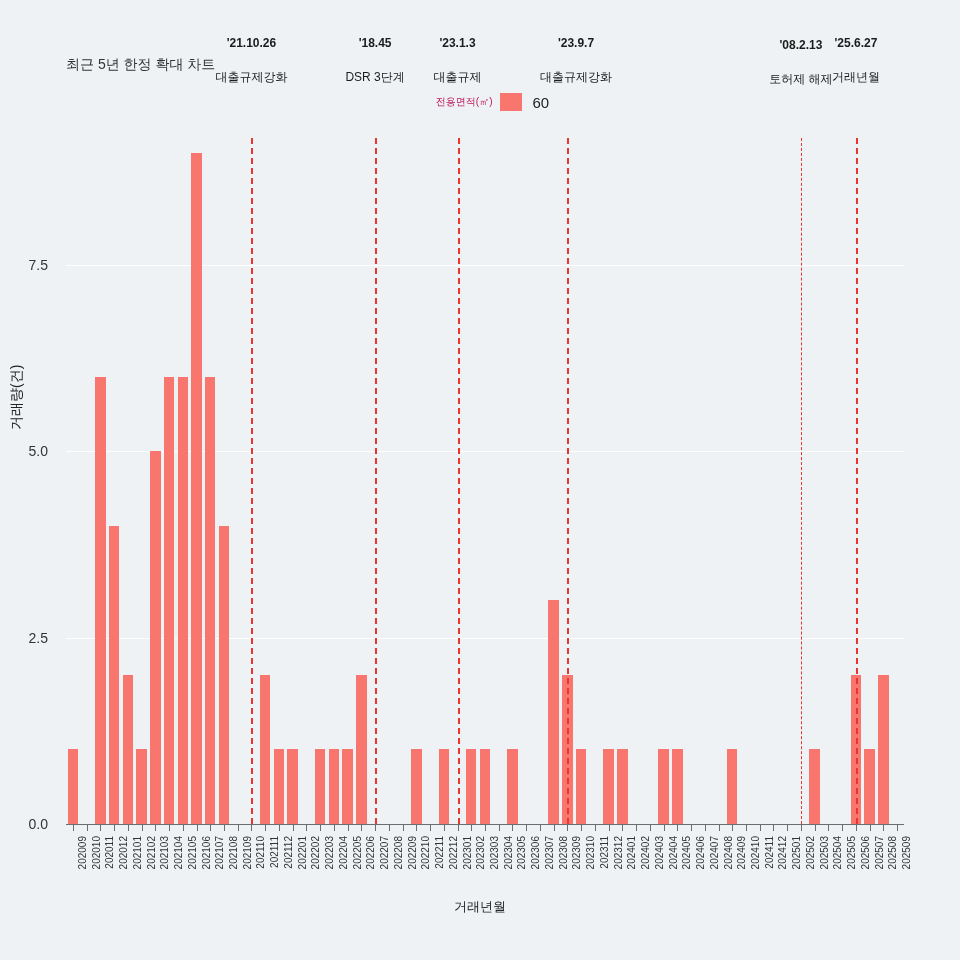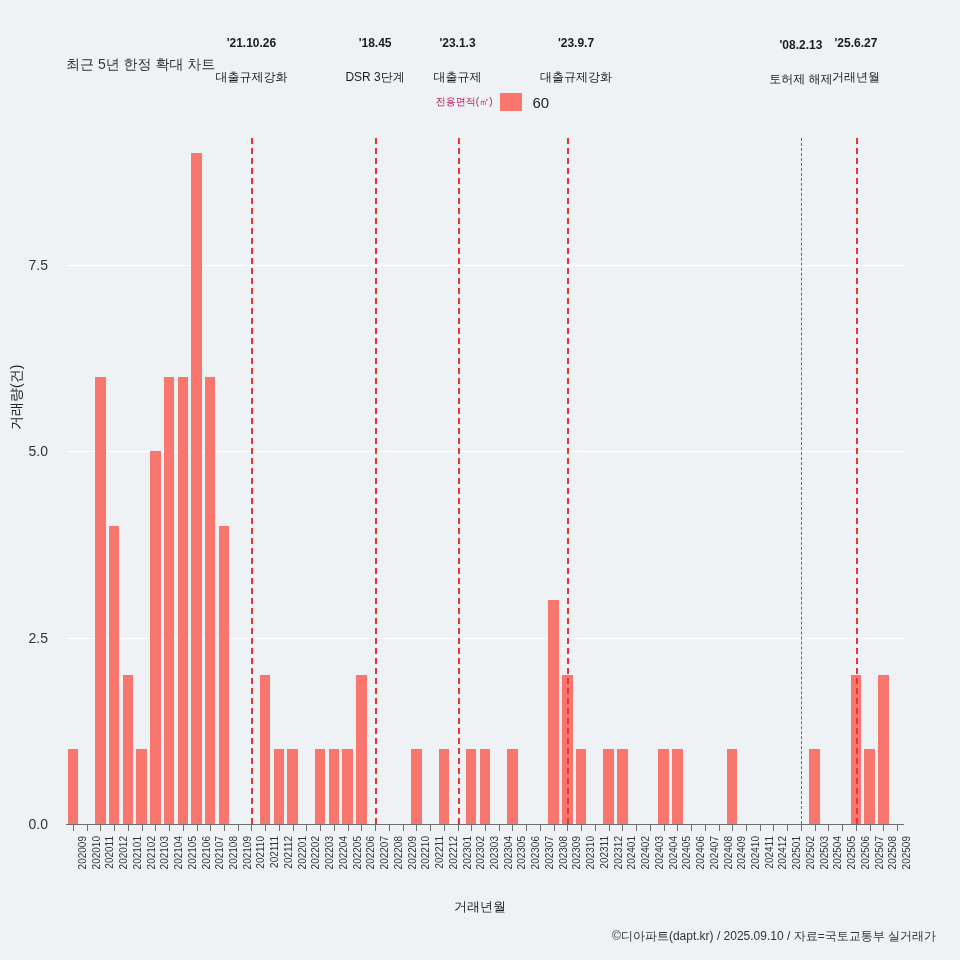--- a/index.html
+++ b/index.html
@@ -320,21 +320,20 @@
       <div class="x-tick-mark" style="left: 748.705px;"></div>
       <div class="x-tick-mark" style="left: 762.443px;"></div>
       <div class="x-tick-mark" style="left: 776.18px;"></div>
       <div class="x-tick-mark" style="left: 789.918px;"></div>
       <div class="x-tick-mark" style="left: 803.656px;"></div>
       <div class="x-tick-mark" style="left: 817.393px;"></div>
       <div class="x-tick-mark" style="left: 831.131px;"></div>
     </div>
 
   <div class="x-axis-title">거래년월</div>
-  <div class="footer">©디아파트(dapt.kr) / 2025.09.10 / 자료=국토교통부 실거래가</div>
 
 <div class="y-tick" style="top: 824px;">0.0</div>
     <div class="y-tick" style="top: 637.587px;">2.5</div>
     <div class="y-tick" style="top: 451.174px;">5.0</div>
     <div class="y-tick" style="top: 264.761px;">7.5</div>
     <div class="x-label" style="left: 76.8689px;">202009</div>
     <div class="x-label" style="left: 90.6066px;">202010</div>
     <div class="x-label" style="left: 104.344px;">202011</div>
     <div class="x-label" style="left: 118.082px;">202012</div>
     <div class="x-label" style="left: 131.82px;">202101</div>

